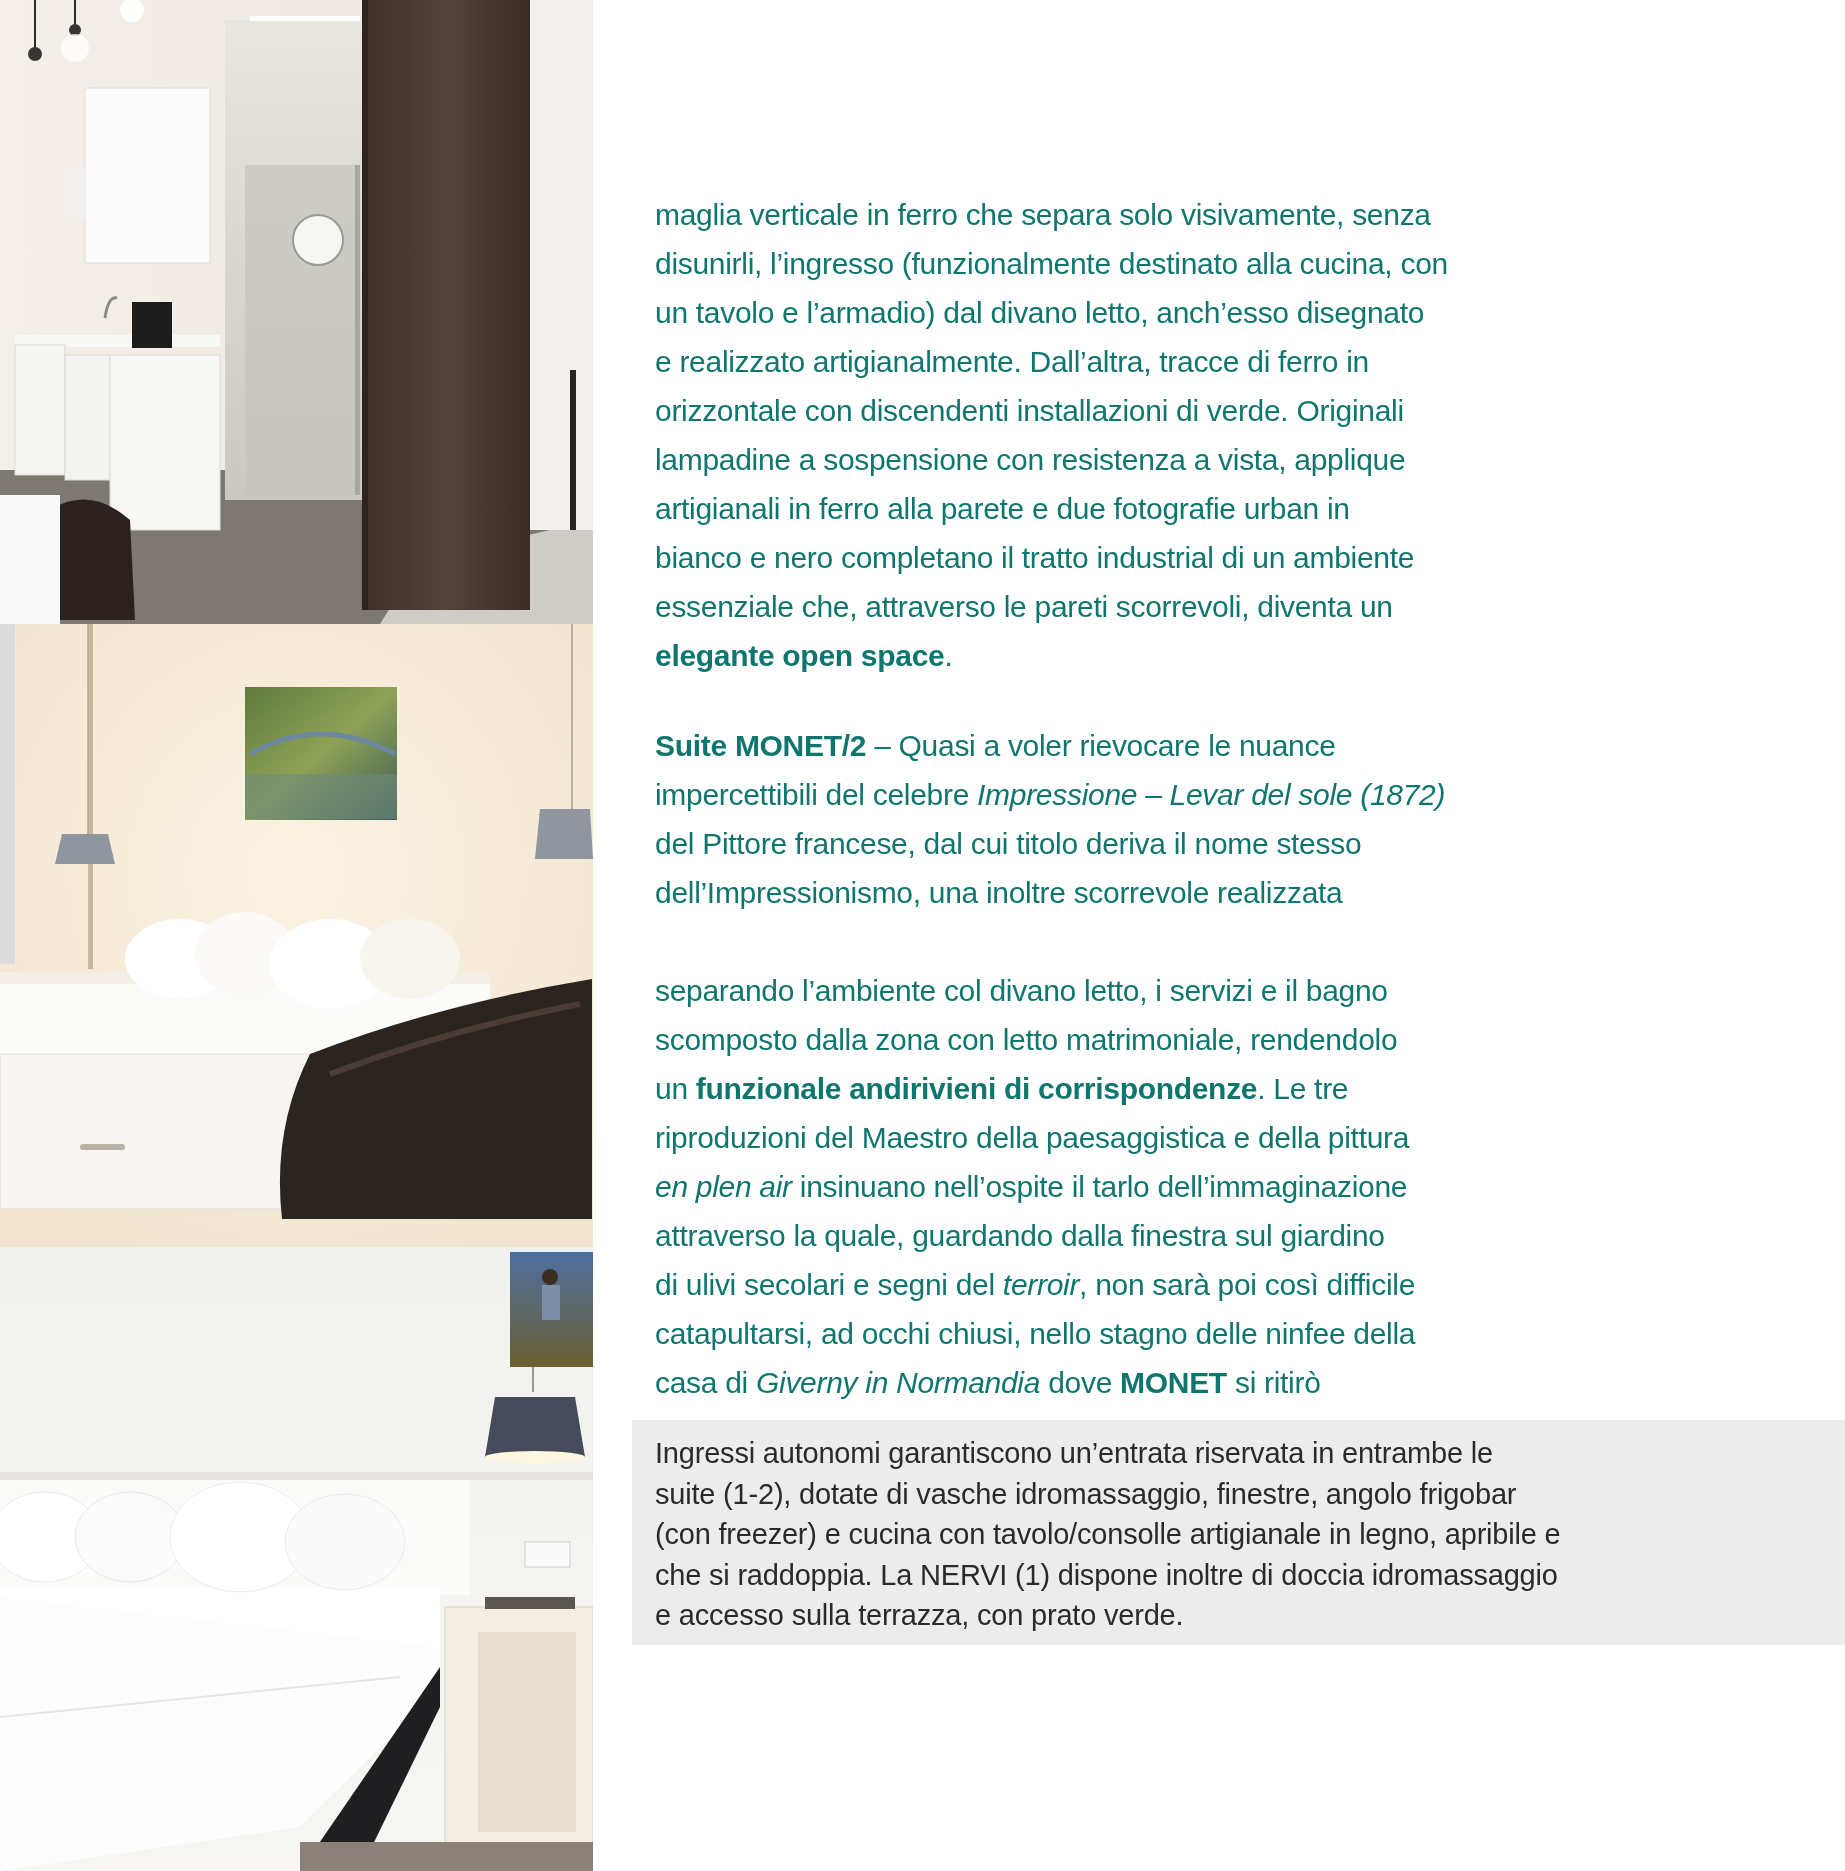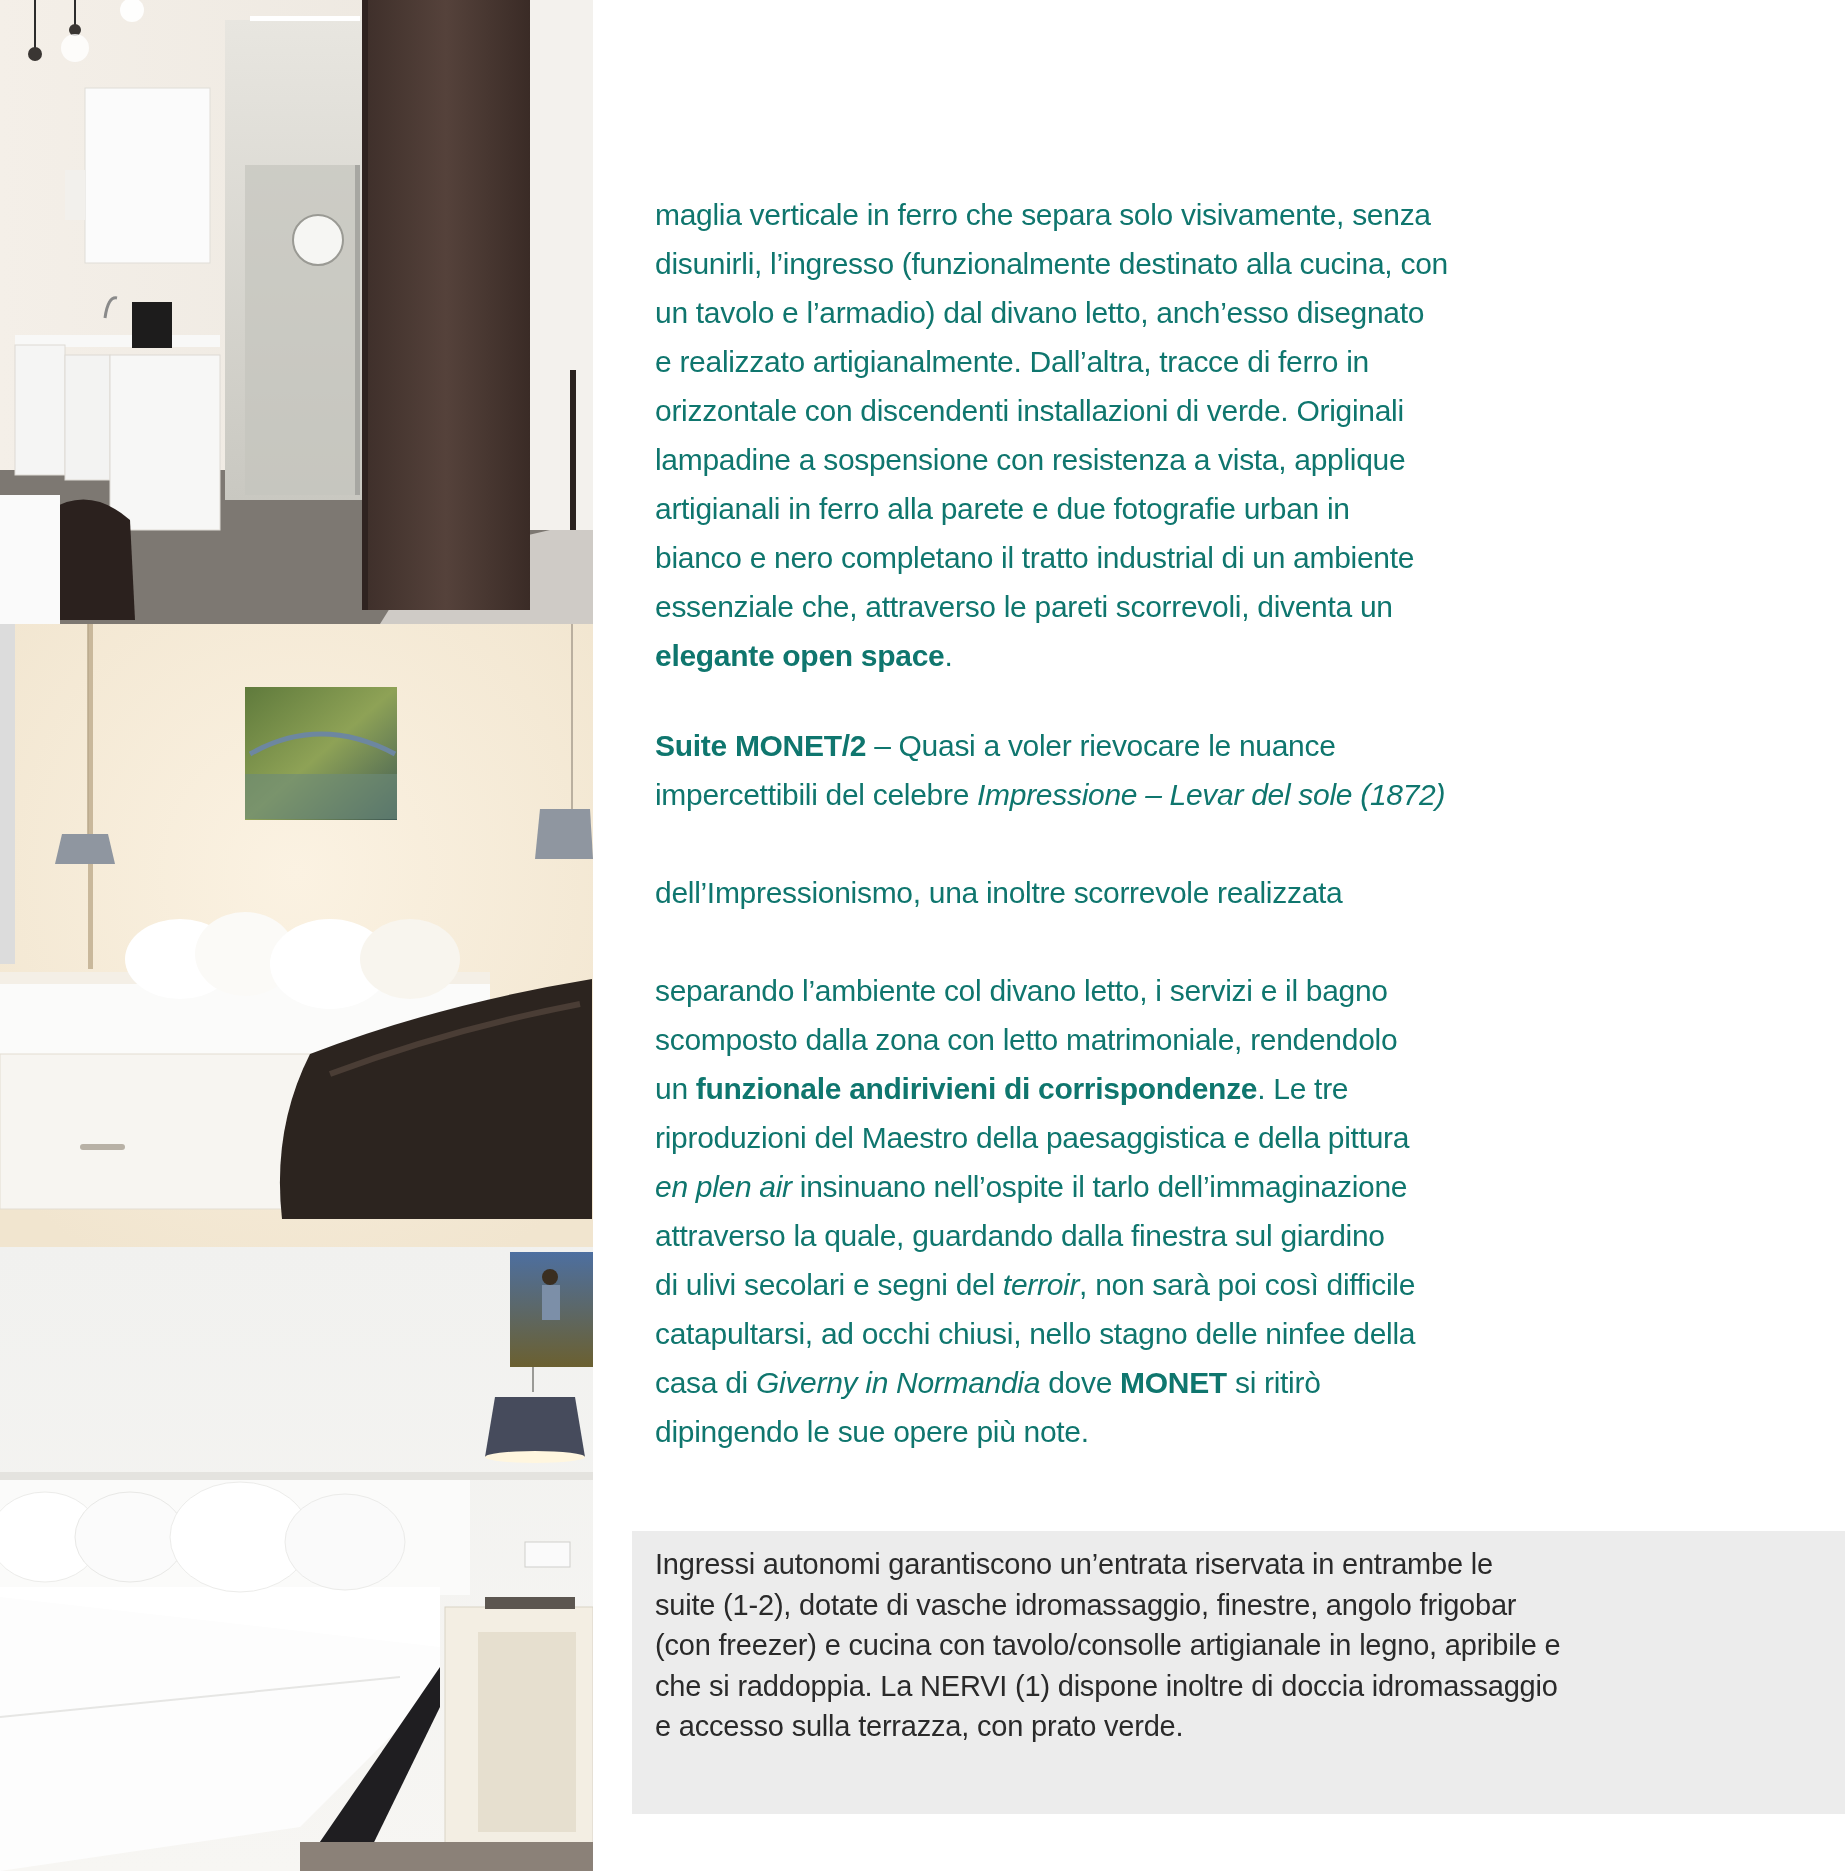--- a/index.html
+++ b/index.html
@@ -14,21 +14,21 @@
   #photo-2 { top: 624px; height: 623px; }
   #photo-3 { top: 1247px; height: 624px; }
 
   
   .text-col { position: absolute; left: 655px; top: 190px; width: 1080px; }
   .para { font-size: 30px; line-height: 49px; margin: 0; letter-spacing: -0.3px; color: #0f766e; }
   .para b { font-weight: bold; }
   .para i { font-style: italic; margin-top: 13px; }
   .para + .para { margin-top: 41px; }
 
-  .info-box { position: absolute; left: 632px; top: 1531px; width: 1213px; height: 283px;
+  .info-box { position: absolute; left: 632px; top: 1420px; width: 1213px; height: 225px;
               background: #ececec; box-sizing: border-box; padding: 13px 0 4px 23px; }
   .info-box p { margin: 0; font-size: 29px; line-height: 40.5px; color: #2a2a2a; letter-spacing: -0.2px; }
 </style>
 </head>
 <body>
 
 <div class="photo-col">
 
   <div class="photo" id="photo-1">
     <svg viewBox="0 0 593 624" preserveAspectRatio="none">
@@ -185,21 +185,21 @@
     <span>lampadine a sospensione con resistenza a vista, applique</span><br>
     <span>artigianali in ferro alla parete e due fotografie urban in</span><br>
     <span>bianco e nero completano il tratto industrial di un ambiente</span><br>
     <span>essenziale che, attraverso le pareti scorrevoli, diventa un</span><br>
     <b>elegante open space</b><span>.</span>
   </p>
 
   <p class="para">
     <b>Suite MONET/2</b><span> – Quasi a voler rievocare le nuance</span><br>
     <span>impercettibili del celebre </span><i>Impressione – Levar del sole (1872)</i><br>
-    <br>
+    <span>del Pittore francese, dal cui titolo deriva il nome stesso</span><br>
     <span>dell’Impressionismo, una inoltre scorrevole realizzata</span><br>
     <br>
     <span>separando l’ambiente col divano letto, i servizi e il bagno</span><br>
     <span>scomposto dalla zona con letto matrimoniale, rendendolo</span><br>
     <span>un </span><b>funzionale andirivieni di corrispondenze</b><span>. Le tre</span><br>
     <span>riproduzioni del Maestro della paesaggistica e della pittura</span><br>
     <i>en plen air</i><span> insinuano nell’ospite il tarlo dell’immaginazione</span><br>
     <span>attraverso la quale, guardando dalla finestra sul giardino</span><br>
     <span>di ulivi secolari e segni del </span><i>terroir</i><span>, non sarà poi così difficile</span><br>
     <span>catapultarsi, ad occhi chiusi, nello stagno delle ninfee della</span><br>

